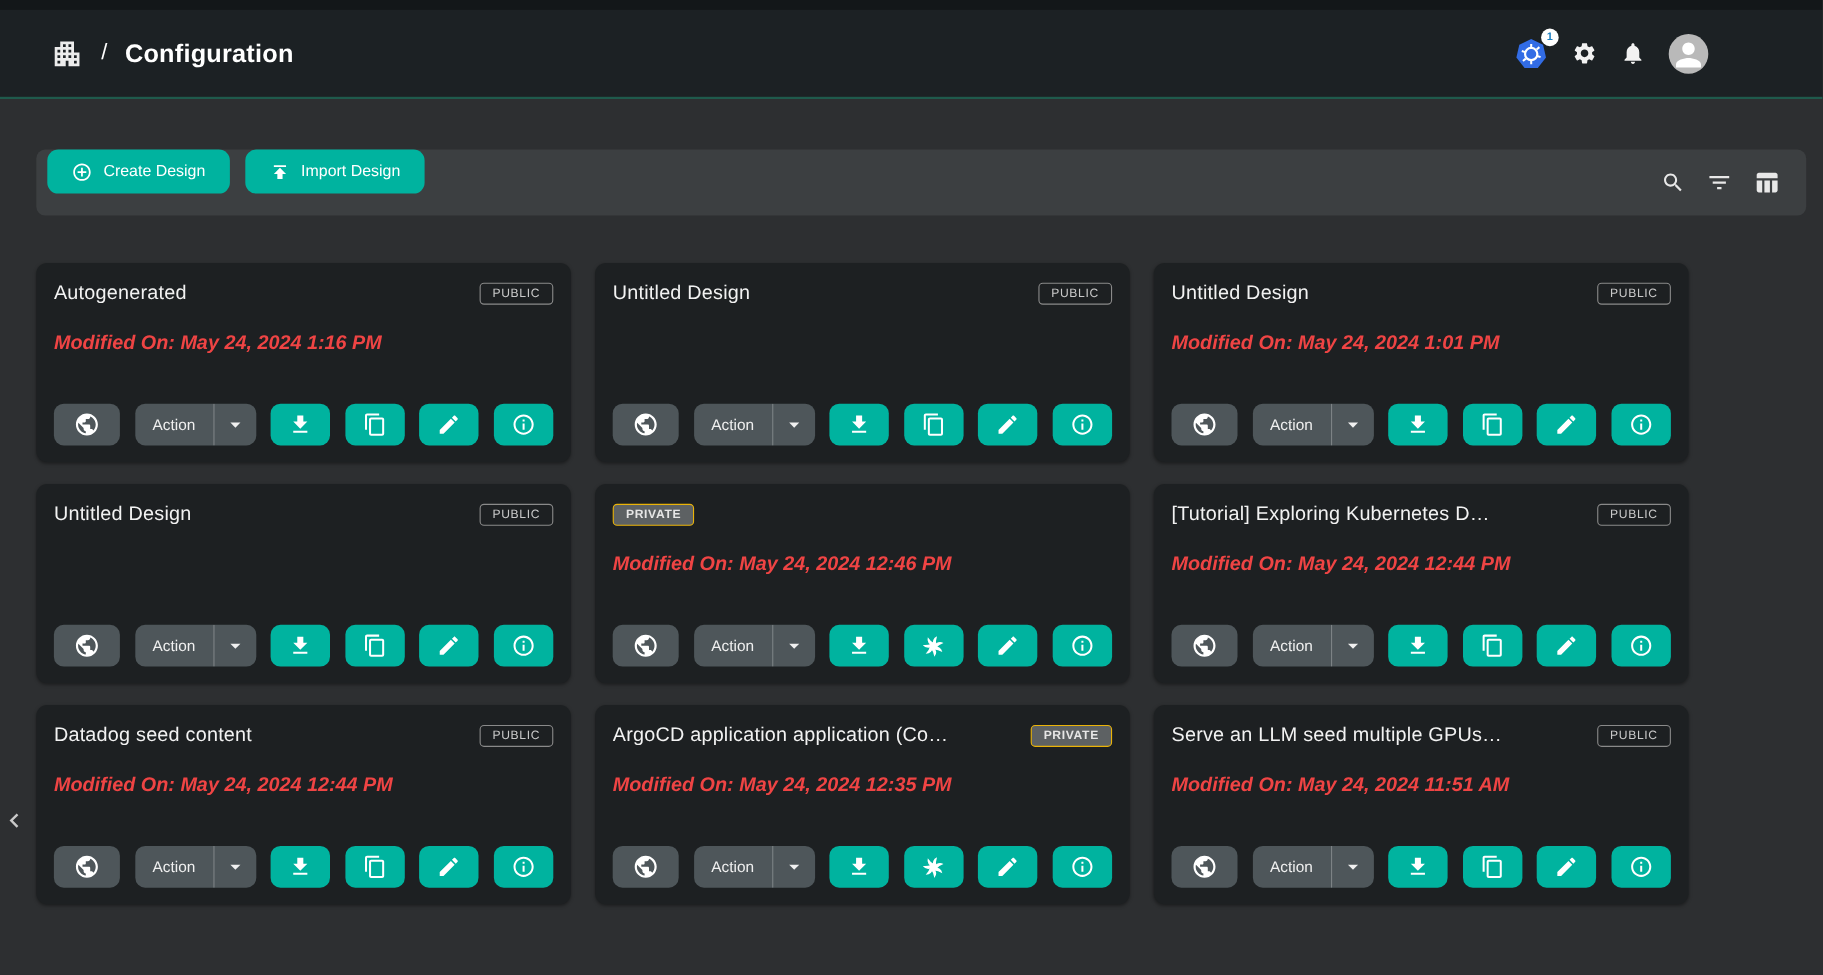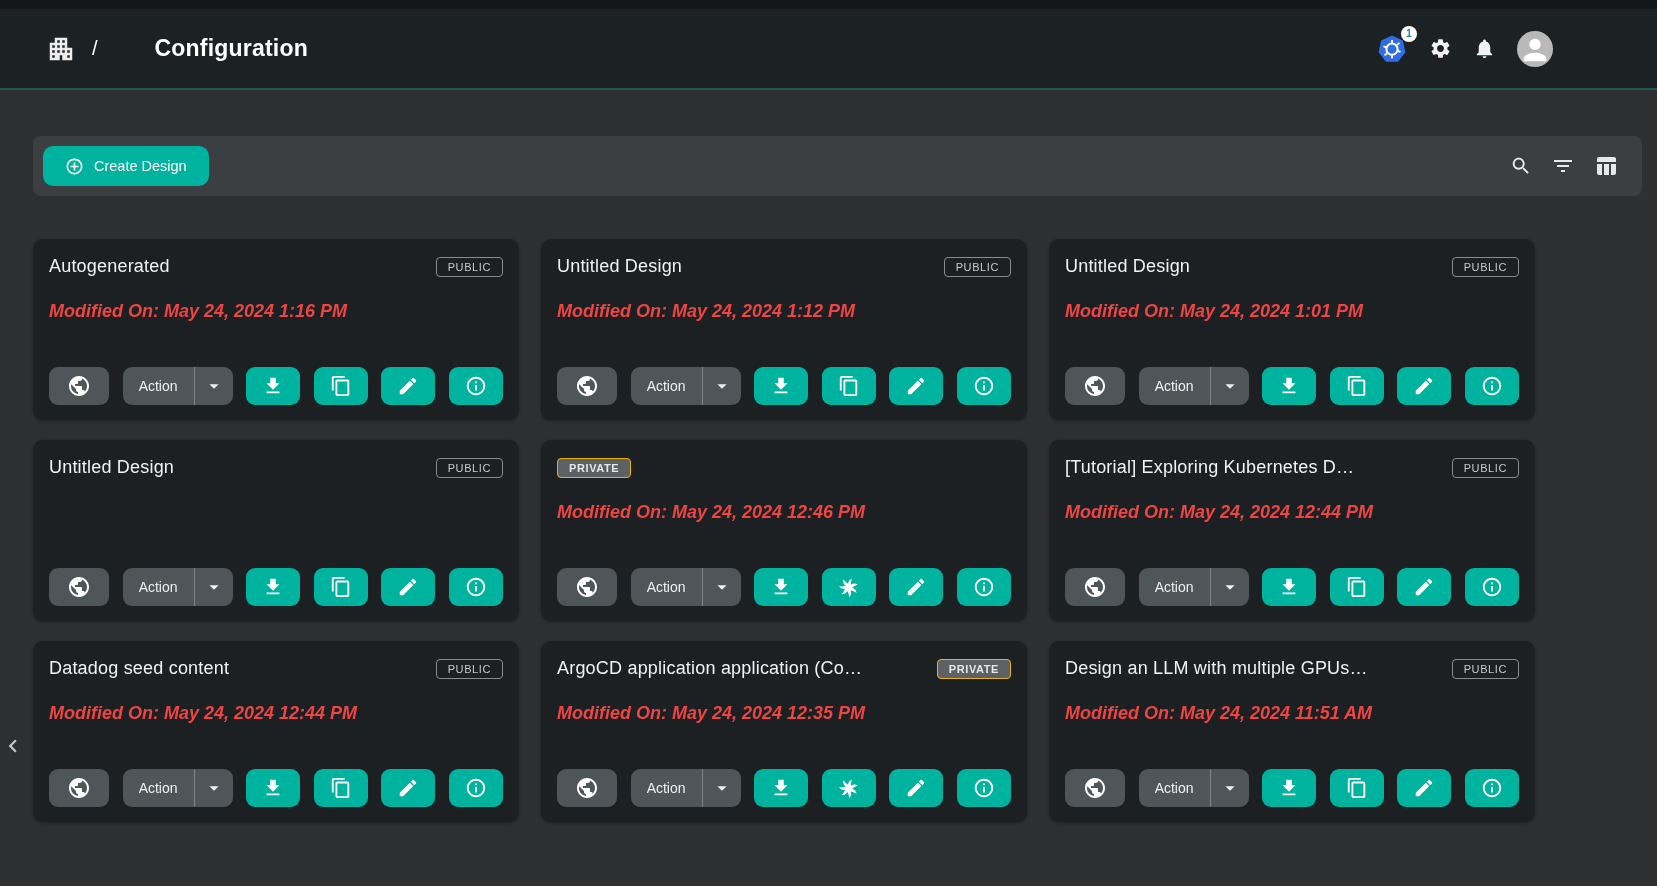--- a/index.html
+++ b/index.html
@@ -22,36 +22,36 @@
   
   .topstrip{height:9px;background:var(--topstrip);}
   header{
     height:81px;background:var(--header-bg);
     border-bottom:2px solid #1f5a4c;
     display:flex;align-items:center;
     padding-left:46px;padding-right:104px;
   }
   .crumb{display:flex;align-items:center;gap:16px;}
   .crumb .sep{color:#ffffff;font-size:20px;font-weight:400;}
-  .crumb h1{color:#ffffff;font-size:23px;font-weight:700;letter-spacing:.2px;margin-left:41px;}
+  .crumb h1{color:#ffffff;font-size:23px;font-weight:700;letter-spacing:.2px;}
   .hdr-right{margin-left:auto;display:flex;align-items:center;gap:21px;}
   .hdr-icon{background:none;border:none;cursor:pointer;display:flex;align-items:center;justify-content:center;position:relative;padding:0;}
   .k8s-badge{
     position:absolute;top:-7px;right:-9px;width:16px;height:16px;border-radius:50%;
     background:#ffffff;color:#1a7fc1;font-size:10px;font-weight:700;
     display:flex;align-items:center;justify-content:center;
   }
   .avatar{
     width:36px;height:36px;border-radius:50%;background:#b9b9b9;
     display:flex;align-items:flex-end;justify-content:center;overflow:hidden;border:none;cursor:pointer;
   }
   
   .toolbar{
     margin:46px 15px 0 33px;height:60px;background:var(--toolbar-bg);
-    border-radius:8px;display:flex;align-items:center;
+    border-radius:8px;display:flex;
     padding:0 24px 0 10px;
   }
   .btn-teal{
     background:var(--teal);color:#ffffff;border:none;cursor:pointer;
     height:40px;border-radius:10px;display:flex;align-items:center;gap:10px;
     font-family:"Liberation Sans",sans-serif;font-size:14.5px;padding:0 22px;
   }
   .btn-teal + .btn-teal{margin-left:14px;}
   .toolbar-right{margin-left:auto;display:flex;align-items:center;gap:19px;}
   .tool-icon{background:none;border:none;cursor:pointer;display:flex;align-items:center;padding:0;}
@@ -159,20 +159,28 @@
 
 <div class="toolbar">
   <button class="btn-teal">
     <span>
       <svg width="19" height="19" viewBox="0 0 24 24" fill="#ffffff">
           <path d="M13 7h-2v4H7v2h4v4h2v-4h4v-2h-4V7zm-1-5C6.48 2 2 6.48 2 12s4.48 10 10 10 10-4.48 10-10S17.52 2 12 2zm0 18c-4.41 0-8-3.59-8-8s3.59-8 8-8 8 3.59 8 8-3.59 8-8 8z"></path>
         </svg>
     </span>
     <span>Create Design</span>
   </button>
+  <button class="btn-teal">
+    <span>
+      <svg width="19" height="19" viewBox="0 0 24 24" fill="#ffffff">
+          <path d="M5 4v2h14V4H5zm4 10v6h6v-6h4l-7-7-7 7h4z"></path>
+        </svg>
+    </span>
+    <span>Import Design</span>
+  </button>
   <div class="toolbar-right">
     <button class="tool-icon">
       <span>
         <svg width="22" height="22" viewBox="0 0 24 24" fill="#e8e8e8">
             <path d="M15.5 14h-.79l-.28-.27C15.41 12.59 16 11.11 16 9.5 16 5.91 13.09 3 9.5 3S3 5.91 3 9.5 5.91 16 9.5 16c1.61 0 3.09-.59 4.23-1.57l.27.28v.79l5 4.99L20.49 19l-4.99-5zm-6 0C7.01 14 5 11.99 5 9.5S7.01 5 9.5 5 14 7.01 14 9.5 11.99 14 9.5 14z"></path>
           </svg>
       </span>
     </button>
     <button class="tool-icon">
       <span>
@@ -248,21 +256,20 @@
         </span>
       </button>
     </div>
   </article>
 
   <article class="card">
     <div class="card-head">
       <h3 class="card-title">Untitled Design</h3>
       <span class="badge badge-public">PUBLIC</span>
     </div>
-    <div class="card-modified">Modified On: May 24, 2024 1:12 PM</div>
     <div class="card-actions">
       <button class="icon-btn slate">
         <span>
           <svg width="24" height="24" viewBox="0 0 24 24" fill="#ffffff">
               <path d="M12 2C6.48 2 2 6.48 2 12s4.48 10 10 10 10-4.48 10-10S17.52 2 12 2zM11 19.93c-3.95-.49-7-3.85-7-7.93 0-.62.08-1.21.21-1.79L9 15v1c0 1.1.9 2 2 2v1.93zm6.9-2.54c-.26-.81-1-1.39-1.9-1.39h-1v-3c0-.55-.45-1-1-1H8v-2h2c.55 0 1-.45 1-1V7h2c1.1 0 2-.9 2-2v-.41c2.93 1.19 5 4.06 5 7.41 0 2.08-.8 3.97-2.1 5.39z"></path>
             </svg>
         </span>
       </button>
       <div class="split">
         <button class="split-main">
@@ -667,21 +674,21 @@
           <svg width="22" height="22" viewBox="0 0 24 24" fill="#ffffff">
               <path d="M11 7h2v2h-2zm0 4h2v6h-2zm1-9C6.48 2 2 6.48 2 12s4.48 10 10 10 10-4.48 10-10S17.52 2 12 2zm0 18c-4.41 0-8-3.59-8-8s3.59-8 8-8 8 3.59 8 8-3.59 8-8 8z"></path>
             </svg>
         </span>
       </button>
     </div>
   </article>
 
   <article class="card">
     <div class="card-head">
-      <h3 class="card-title">Design an LLM with multiple GPUs…</h3>
+      <h3 class="card-title">Serve an LLM seed multiple GPUs…</h3>
       <span class="badge badge-public">PUBLIC</span>
     </div>
     <div class="card-modified">Modified On: May 24, 2024 11:51 AM</div>
     <div class="card-actions">
       <button class="icon-btn slate">
         <span>
           <svg width="24" height="24" viewBox="0 0 24 24" fill="#ffffff">
               <path d="M12 2C6.48 2 2 6.48 2 12s4.48 10 10 10 10-4.48 10-10S17.52 2 12 2zM11 19.93c-3.95-.49-7-3.85-7-7.93 0-.62.08-1.21.21-1.79L9 15v1c0 1.1.9 2 2 2v1.93zm6.9-2.54c-.26-.81-1-1.39-1.9-1.39h-1v-3c0-.55-.45-1-1-1H8v-2h2c.55 0 1-.45 1-1V7h2c1.1 0 2-.9 2-2v-.41c2.93 1.19 5 4.06 5 7.41 0 2.08-.8 3.97-2.1 5.39z"></path>
             </svg>
         </span>

